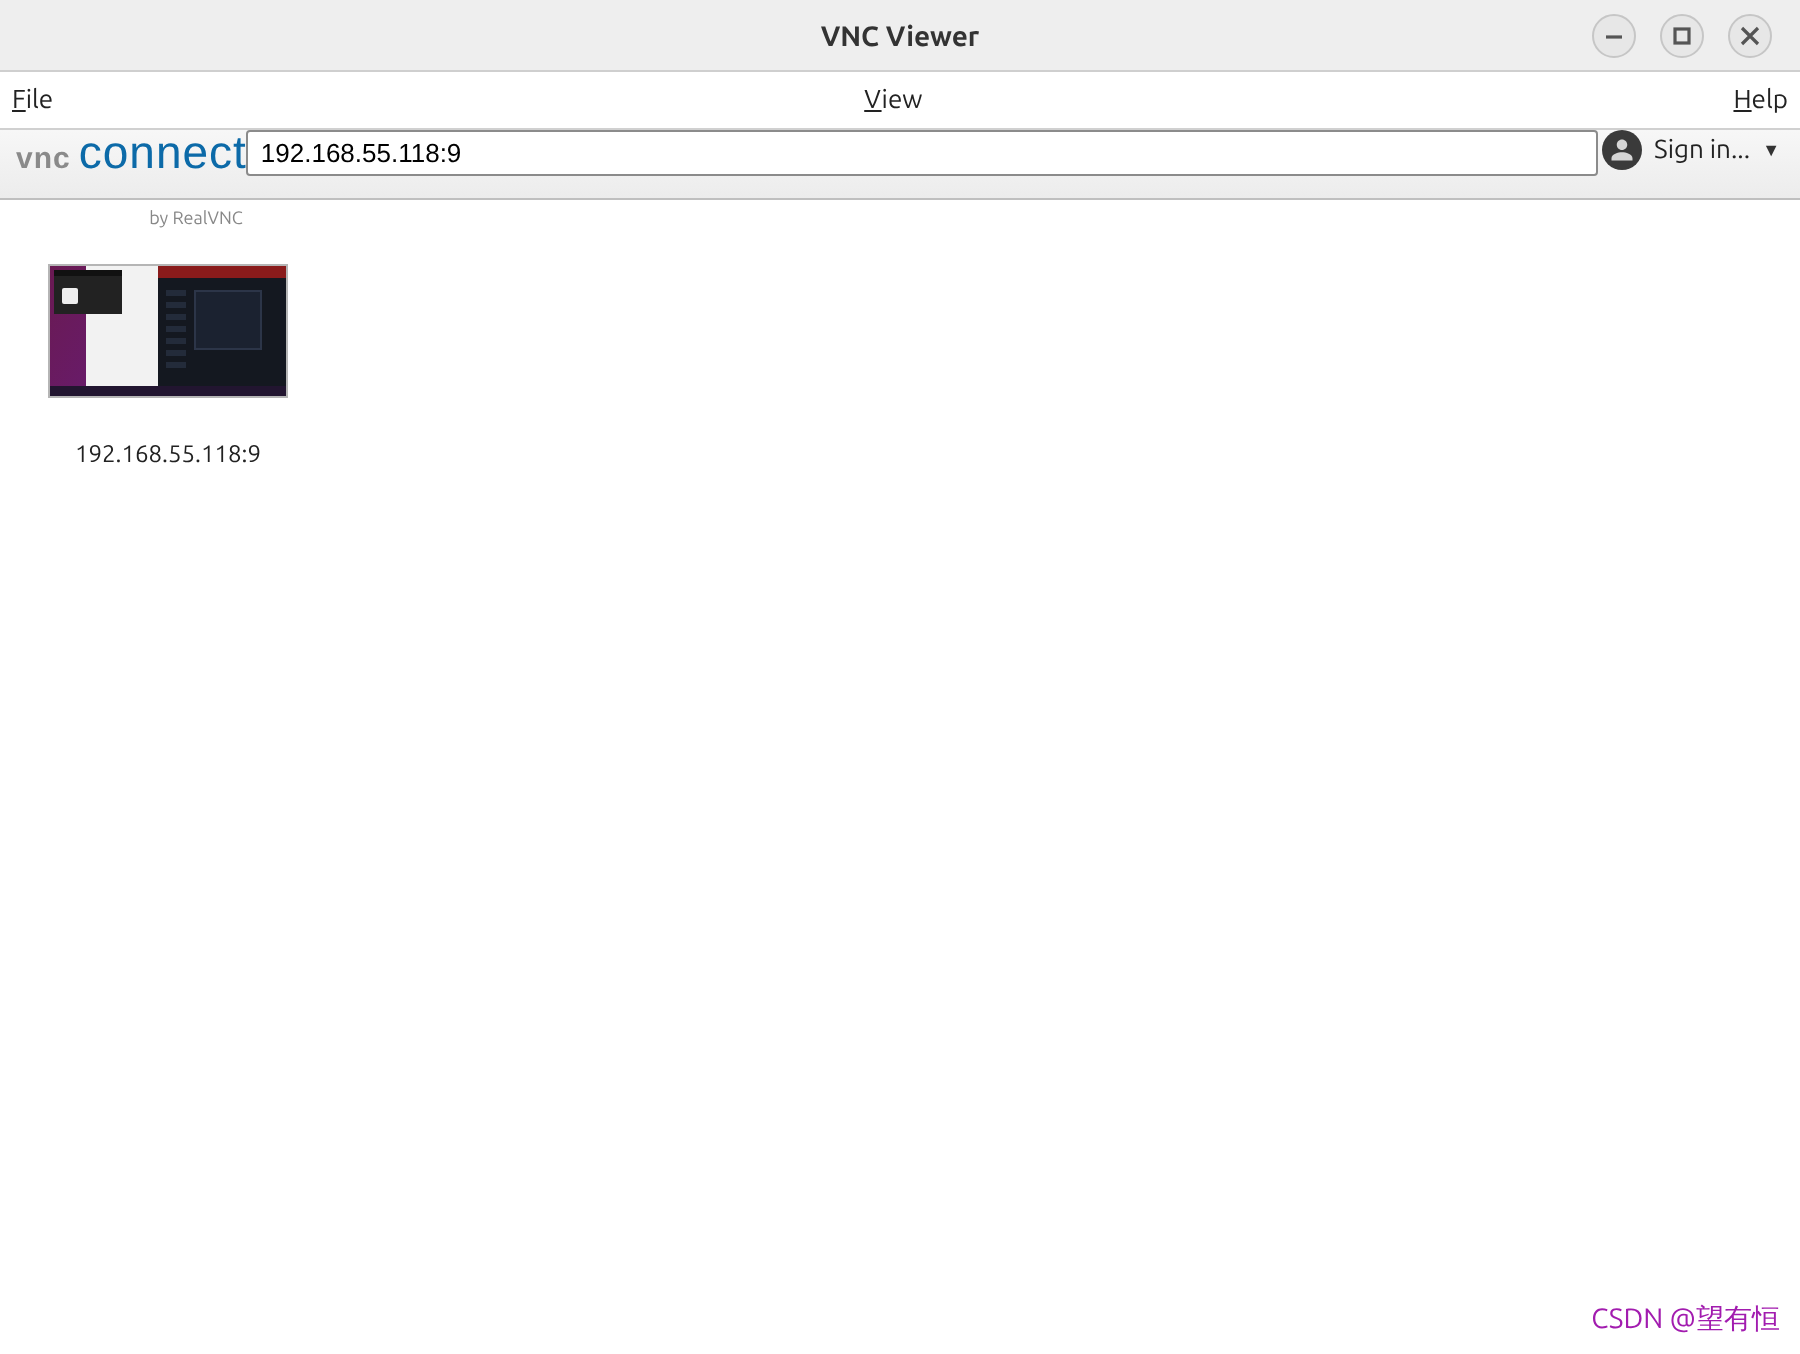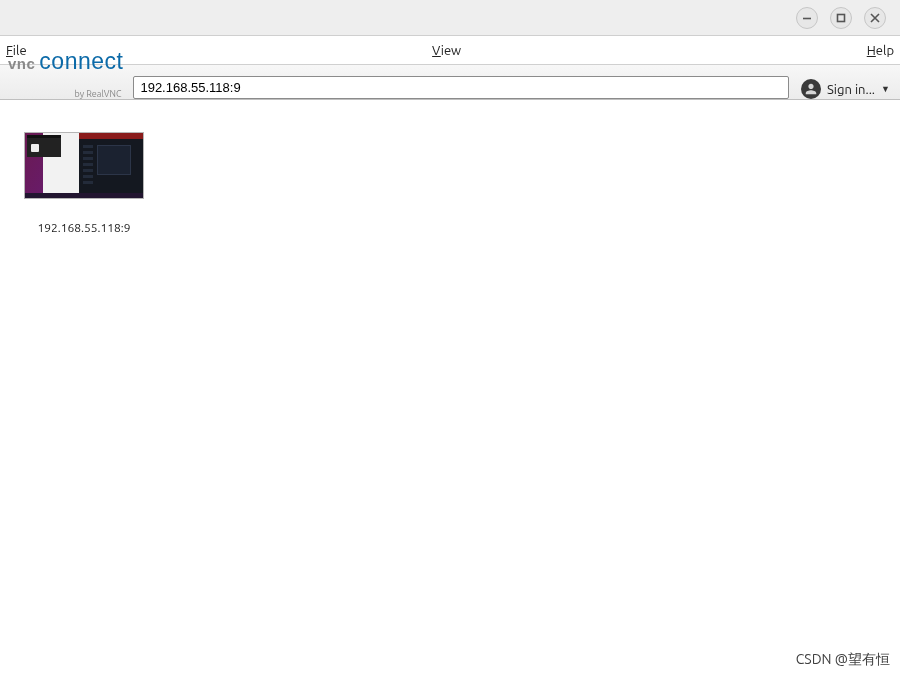--- a/index.html
+++ b/index.html
@@ -66,23 +66,22 @@
       color: #222;
     }
     .menubar .mnemonic { text-decoration: underline; }
 
     
     .toolbar {
       height: 35px;
       background: linear-gradient(#f7f7f7, #ececec);
       border-bottom: 1px solid #bfbfbf;
       display: flex;
-      align-items: flex-end;
+      align-items: flex-start;
       padding: 0 8px;
-      gap: 10px;
     }
     .logo {
       display: flex;
       flex-direction: column;
       line-height: 1;
     }
     .logo-top {
       display: flex;
       align-items: baseline;
       gap: 4px;
@@ -199,29 +198,30 @@
       font-size: 12px;
       color: #222;
       text-align: center;
     }
 
     
     .watermark {
       position: absolute;
       right: 10px;
       bottom: 8px;
-      color: #404040;
+      color: #a21caf;
       font-size: 14px;
       pointer-events: none;
     }
   </style>
 </head>
 <body>
 
 <div class="titlebar">
+  <div class="titlebar-title">VNC Viewer</div>
   <div class="titlebar-buttons">
     <div class="wm-btn">
       <svg viewBox="0 0 10 10">
           <path d="M1 5.5 H9"></path>
         </svg>
     </div>
     <div class="wm-btn">
       <svg viewBox="0 0 10 10">
           <rect x="1.5" y="1.5" width="7" height="7"></rect>
         </svg>

